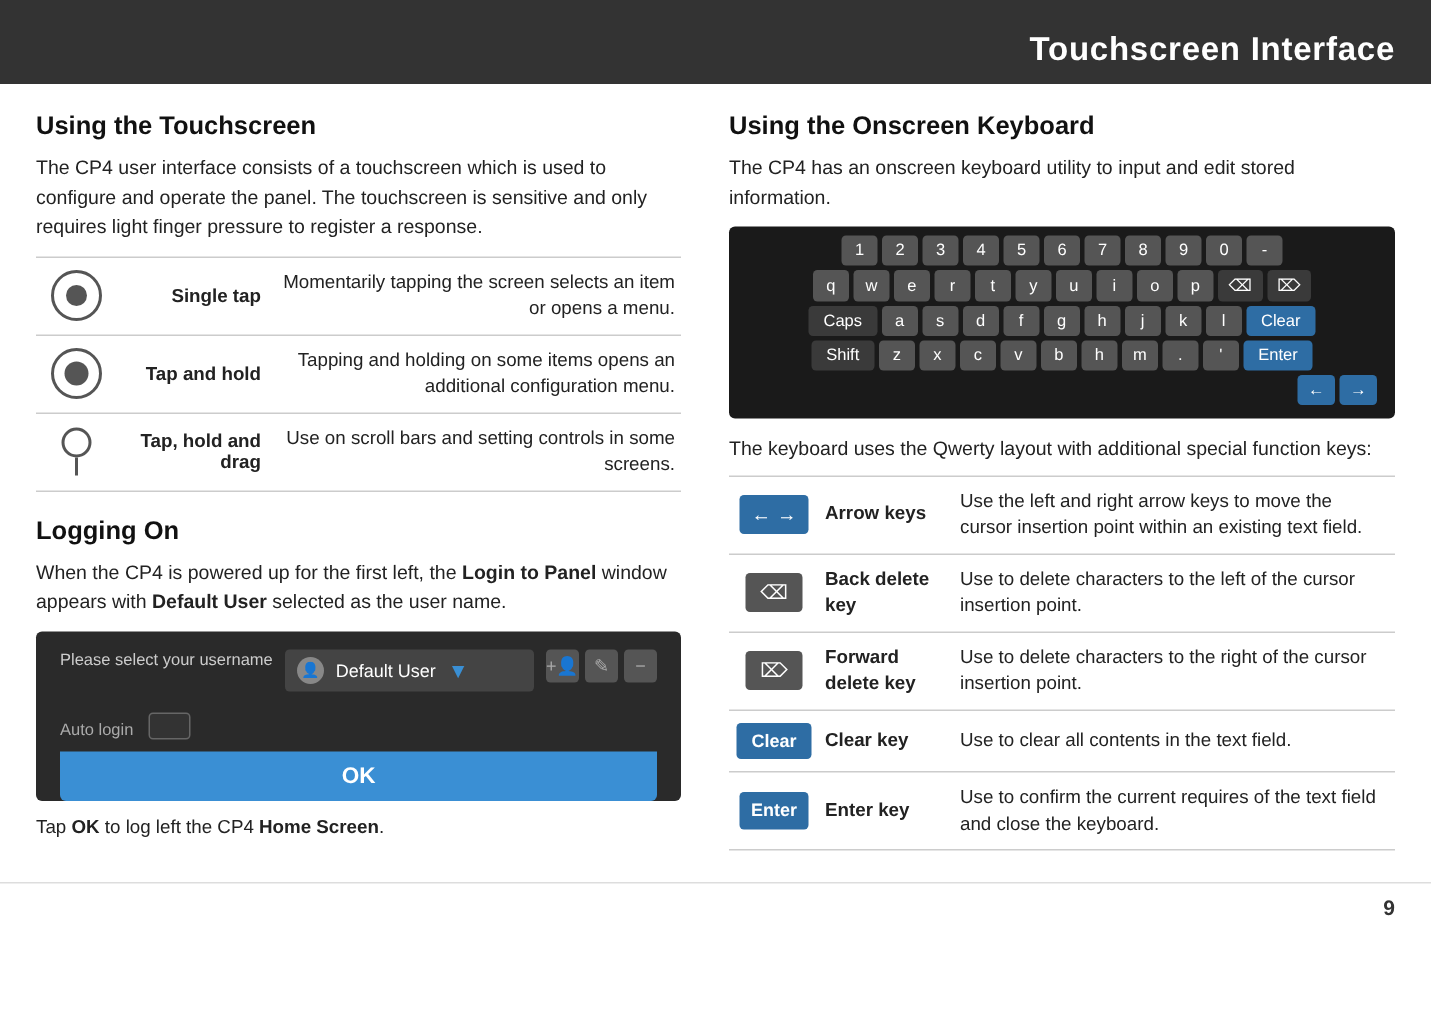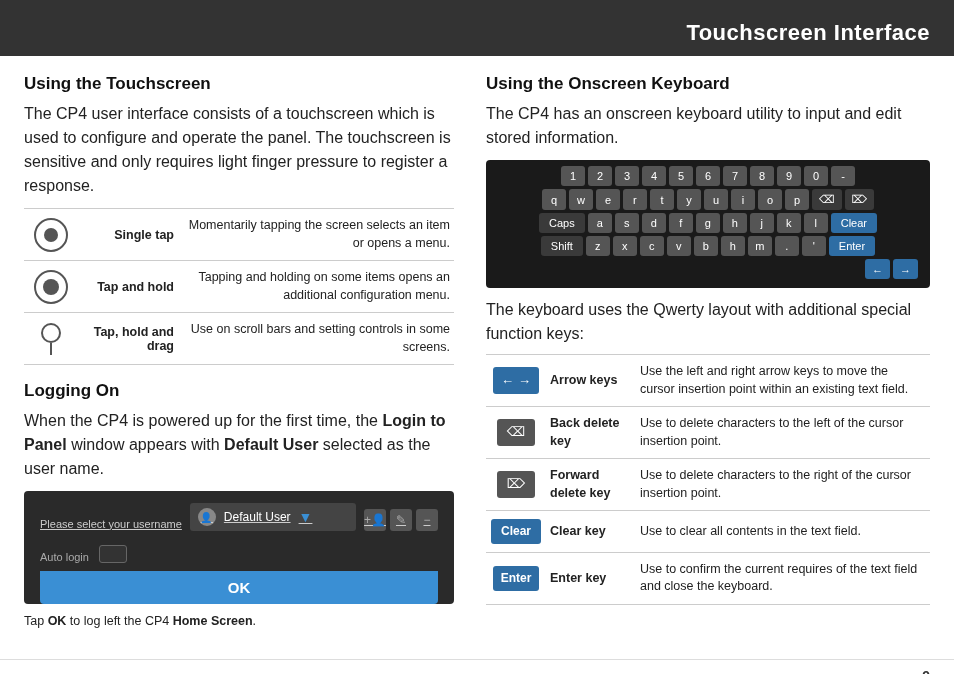--- a/index.html
+++ b/index.html
@@ -34,21 +34,21 @@
       flex: 1;
       max-width: 460px;
     }
     h2 {
       font-size: 17px;
       font-weight: bold;
       margin-bottom: 8px;
       color: #111;
     }
     p {
-      font-size: 16px;
+      font-size: 13px;
       line-height: 1.5;
       color: #222;
       margin-bottom: 10px;
     }
     
     .tap-table {
       width: 100%;
       border-collapse: collapse;
       margin-bottom: 4px;
     }
@@ -110,24 +110,23 @@
     .login-screen {
       background: #2a2a2a;
       border-radius: 4px;
       padding: 12px 16px 0 16px;
       margin: 10px 0 8px 0;
       color: #ccc;
       font-size: 12px;
     }
     .login-top-row {
       display: flex;
-      align-items: flex-end;
+      align-items: flex-start;
       gap: 8px;
       margin-bottom: 8px;
-      text-decoration: underline;
     }
     .login-label {
       color: #ccc;
       font-size: 11px;
       line-height: 1.3;
       min-width: 80px;
     }
     .login-user-box {
       background: #444;
       border-radius: 3px;
@@ -347,21 +346,21 @@
           </td>
           <td class="tap-label-cell"><span>Tap, hold and drag</span></td>
           <td class="tap-desc-cell">Use on scroll bars and setting controls in some screens.</td>
         </tr>
       </tbody>
     </table>
 
     <div class="logging-on">
       <h2>Logging On</h2>
       <p>
-        <span>When the CP4 is powered up for the first time, the </span><strong>Login to Panel</strong><span> window appears with </span><strong>Default User</strong><span> selected as the user name.</span>
+        <span>When the CP4 is powered up for the first left, the </span><strong>Login to Panel</strong><span> window appears with </span><strong>Default User</strong><span> selected as the user name.</span>
       </p>
 
       <div class="login-screen">
         <div class="login-top-row">
           <div class="login-label">Please select your username</div>
           <div class="login-user-box">
             <div class="user-icon">👤</div>
             <span>Default User</span>
             <span class="login-arrow-down">▼</span>
           </div>

